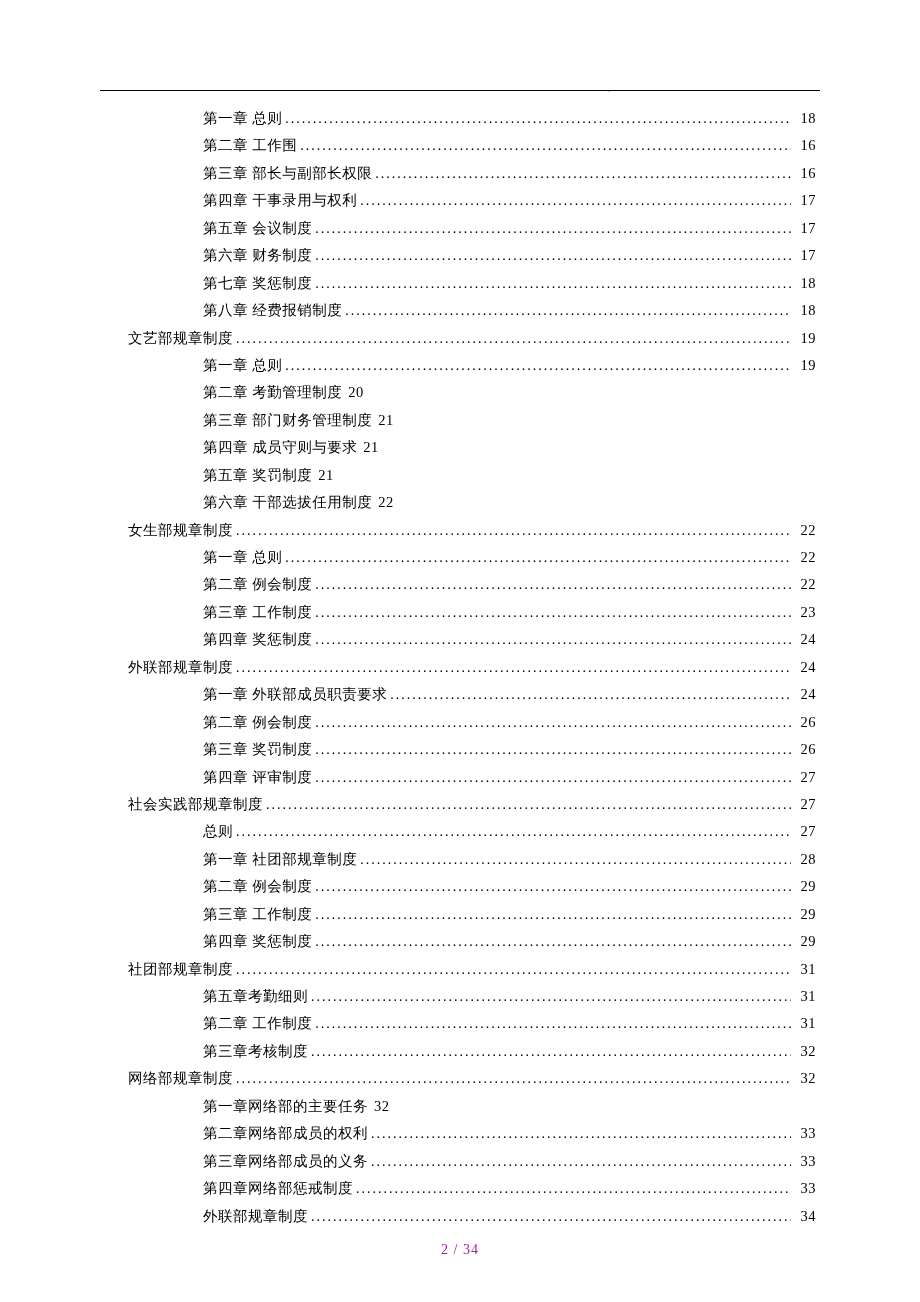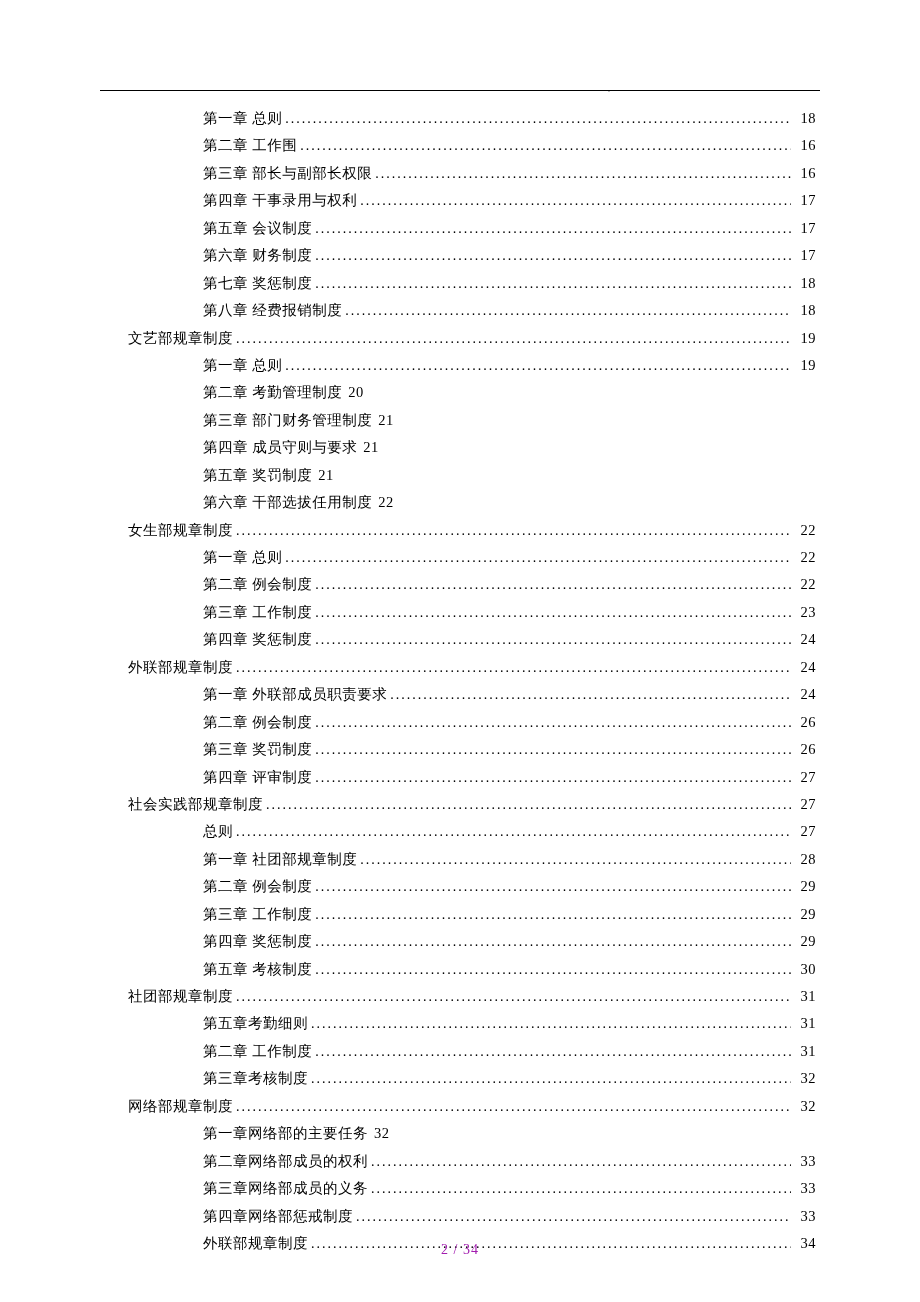--- a/index.html
+++ b/index.html
@@ -238,25 +238,20 @@
       <div class="toc-line indent-1">
         <span class="toc-label">第三章  工作制度</span>
         <span class="toc-leader"></span>
         <span class="toc-page">29</span>
       </div>
       <div class="toc-line indent-1">
         <span class="toc-label">第四章  奖惩制度</span>
         <span class="toc-leader"></span>
         <span class="toc-page">29</span>
       </div>
-      <div class="toc-line indent-1">
-        <span class="toc-label">第五章  考核制度</span>
-        <span class="toc-leader"></span>
-        <span class="toc-page">30</span>
-      </div>
       <div class="toc-line indent-0">
         <span class="toc-label">社团部规章制度</span>
         <span class="toc-leader"></span>
         <span class="toc-page">31</span>
       </div>
       <div class="toc-line indent-1">
         <span class="toc-label">第五章考勤细则</span>
         <span class="toc-leader"></span>
         <span class="toc-page">31</span>
       </div>

